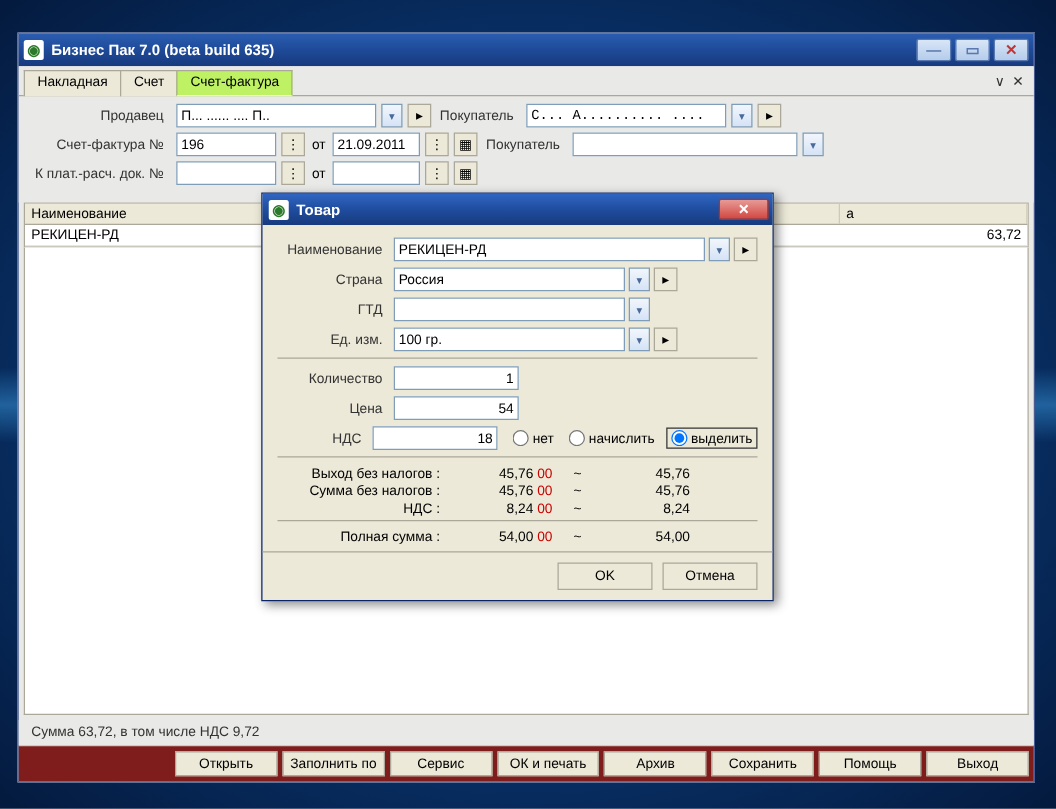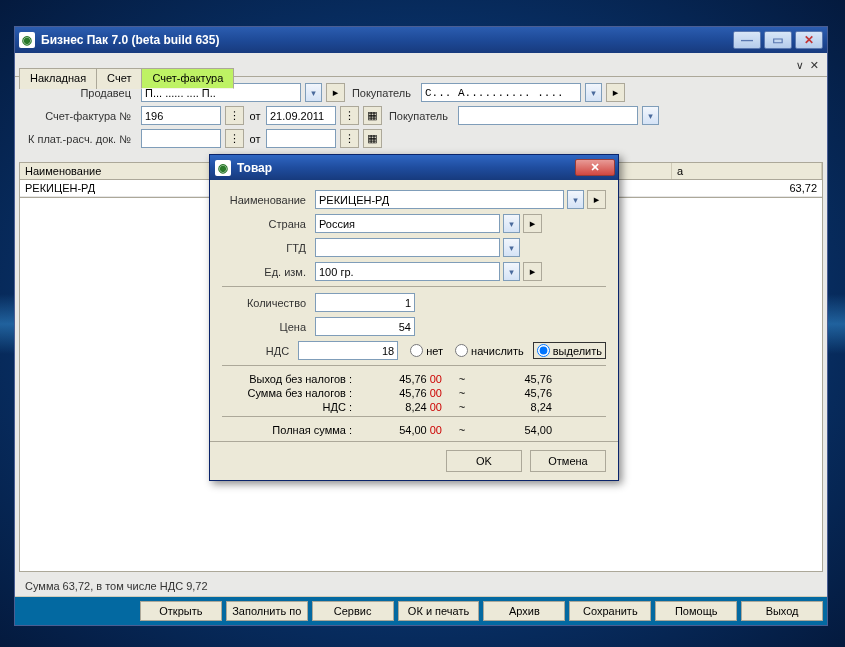--- a/index.html
+++ b/index.html
@@ -68,21 +68,21 @@
   }
   .tab {
     padding: 3px 10px 4px;
     border: 1px solid #aca899;
     border-bottom: none;
     background: #ece9d8;
     margin-right: -1px;
     font-size: 11px;
     cursor: pointer;
     position: relative;
-    top: 13px;
+    top: 1px;
   }
   .tab.active { background: #bef264; z-index: 2; border-bottom: 1px solid #f5f3eb; }
   .tab-tools {
     margin-left: auto; display: flex; align-items: center; gap: 6px;
     padding-right: 4px;
     color: #333;
   }
   .form-panel {
     background: #e9e9e7;
     padding: 6px 10px 10px;
@@ -132,21 +132,21 @@
   }
   .status-bar {
     padding: 4px 10px;
     font-size: 11px;
     color: #333;
     background: #e9e9e7;
   }
   .bottom-bar {
     display: flex;
     padding: 4px;
-    background: #0369a1;
+    background: #7f1d1d;
     border-top: 1px solid #d0ccba;
     gap: 4px;
   }
   .bottom-bar .spacer { width: 120px; }
   .btn {
     border: 1px solid #aca899;
     background: #ece9d8;
     padding: 3px 0;
     width: 84px;
     text-align: center;

